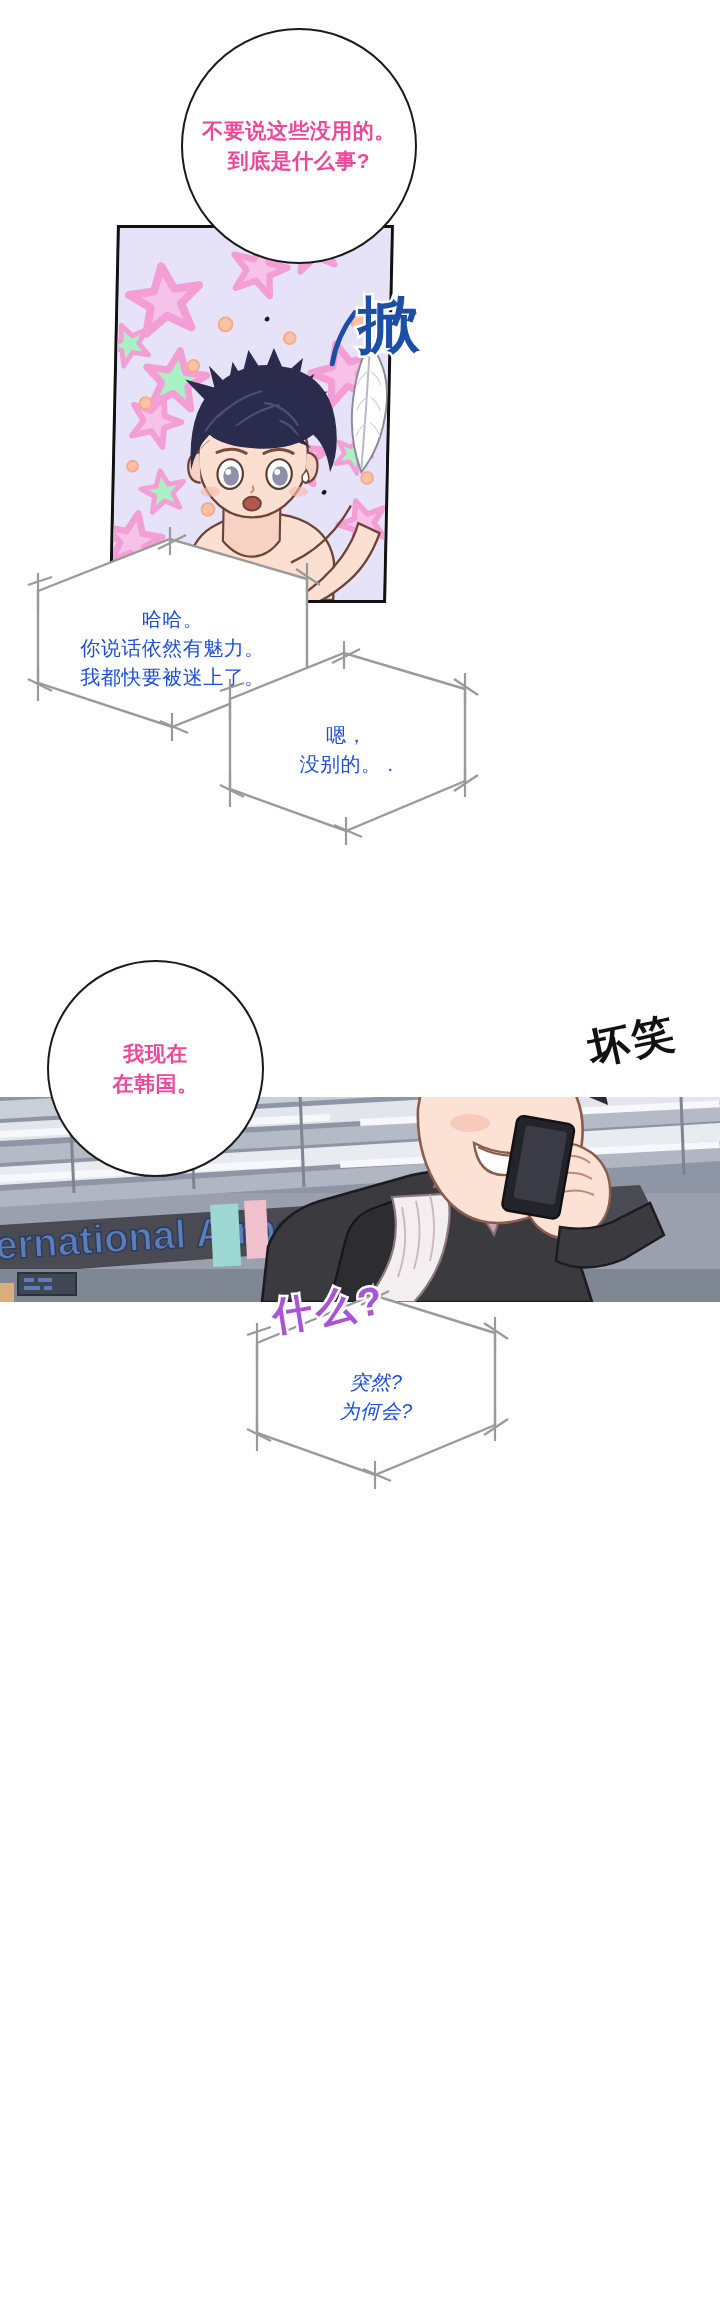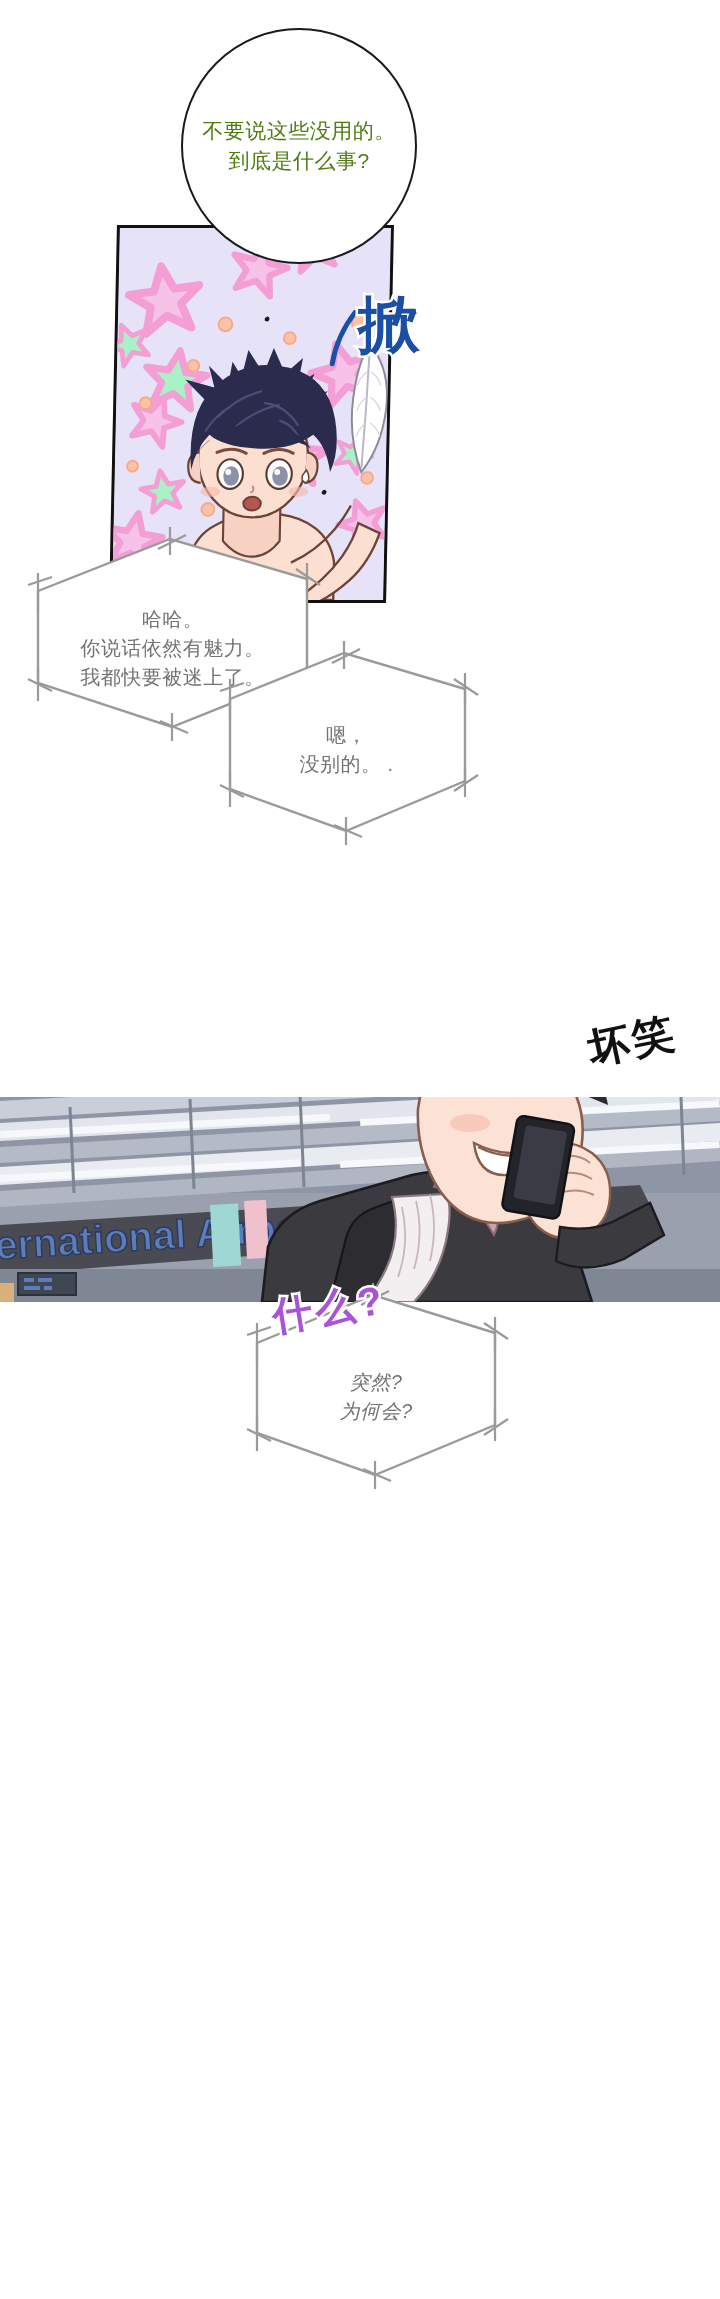--- a/index.html
+++ b/index.html
@@ -20,38 +20,38 @@
   .round-bubble {
     position:absolute;
     border-radius:50%;
     background:#ffffff;
     border:2.5px solid #1a1a1a;
     display:flex; align-items:center; justify-content:center;
     text-align:center;
     z-index:40;
   }
   .bubble-text {
-    color:#4d7c0f;
+    color:#ec4899;
     line-height:1.42;
-    font-weight:400;
+    font-weight:700;
     white-space:pre-line;
     letter-spacing:.5px;
   }
 
   
   .hex-bubble {
     position:absolute;
     z-index:42;
   }
   .hex-bubble svg { position:absolute; inset:0; width:100%; height:100%; overflow:visible; }
   .hex-bubble .hex-text {
     position:absolute; inset:0;
     display:flex; align-items:center; justify-content:center;
     text-align:center;
-    color:#737373;
+    color:#1d4ed8;
     line-height:1.45;
     font-weight:500;
     white-space:pre-line;
     letter-spacing:.5px;
   }
 
   
   #panel-stars {
     position:absolute;
     left:113px; top:225px;
@@ -378,20 +378,24 @@
         <path d="M558,96 q20,-6 36,2"></path>
       </g>
 
       <rect x="518" y="18" width="58" height="96" rx="7" fill="#23232a" stroke="#111116" stroke-width="2.4" transform="rotate(10 518 18)"></rect>
       <rect x="526" y="28" width="42" height="74" rx="4" fill="#3b3b46" transform="rotate(10 526 28)"></rect>
 
       <path d="M560,130 q36,6 62,-10 l28,-14 l14,32 l-40,24 q-38,16 -68,2 Z" fill="#3a3a3f" stroke="#1c1c20" stroke-width="2.4"></path>
     </svg>
   </div>
 
+  <div class="round-bubble" id="bubble-4" style="left:47px; top:960px; width:217px; height:217px;">
+    <span class="bubble-text" style="font-size:21px;">我现在
+在韩国。</span>
+  </div>
 
   <div class="sfx" id="sfx-huaixiao">
     <span>坏笑</span>
   </div>
 
   <div class="sfx" id="sfx-shenme">
     <span>什么?</span>
   </div>
 
   <div class="hex-bubble" id="bubble-5" style="left:247px; top:1289px; width:258px; height:192px;font-style:italic;">

